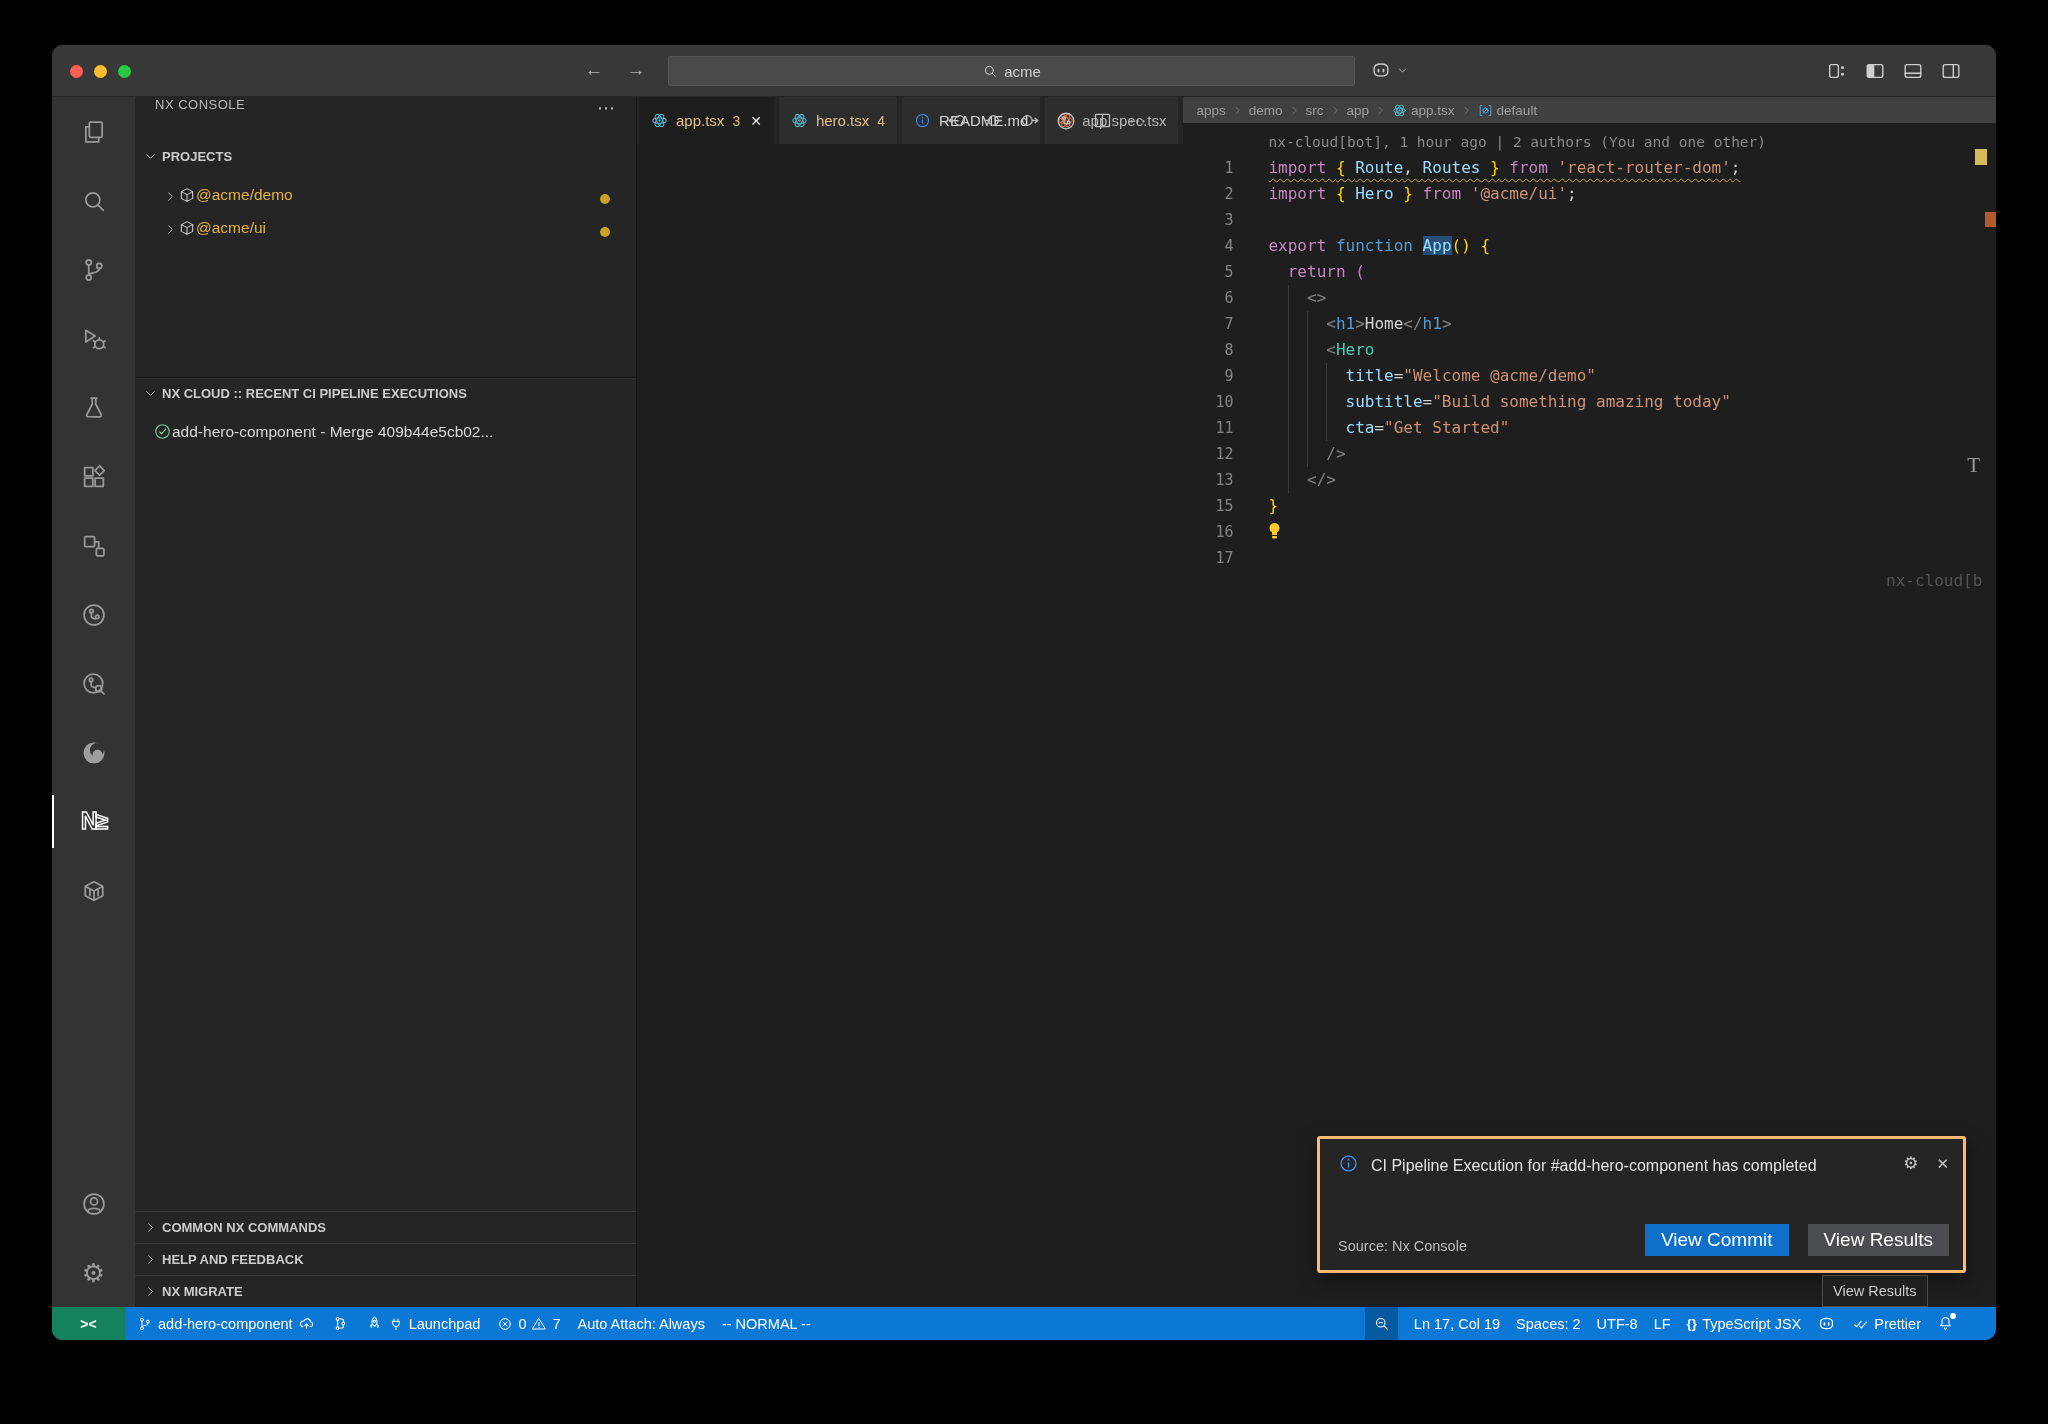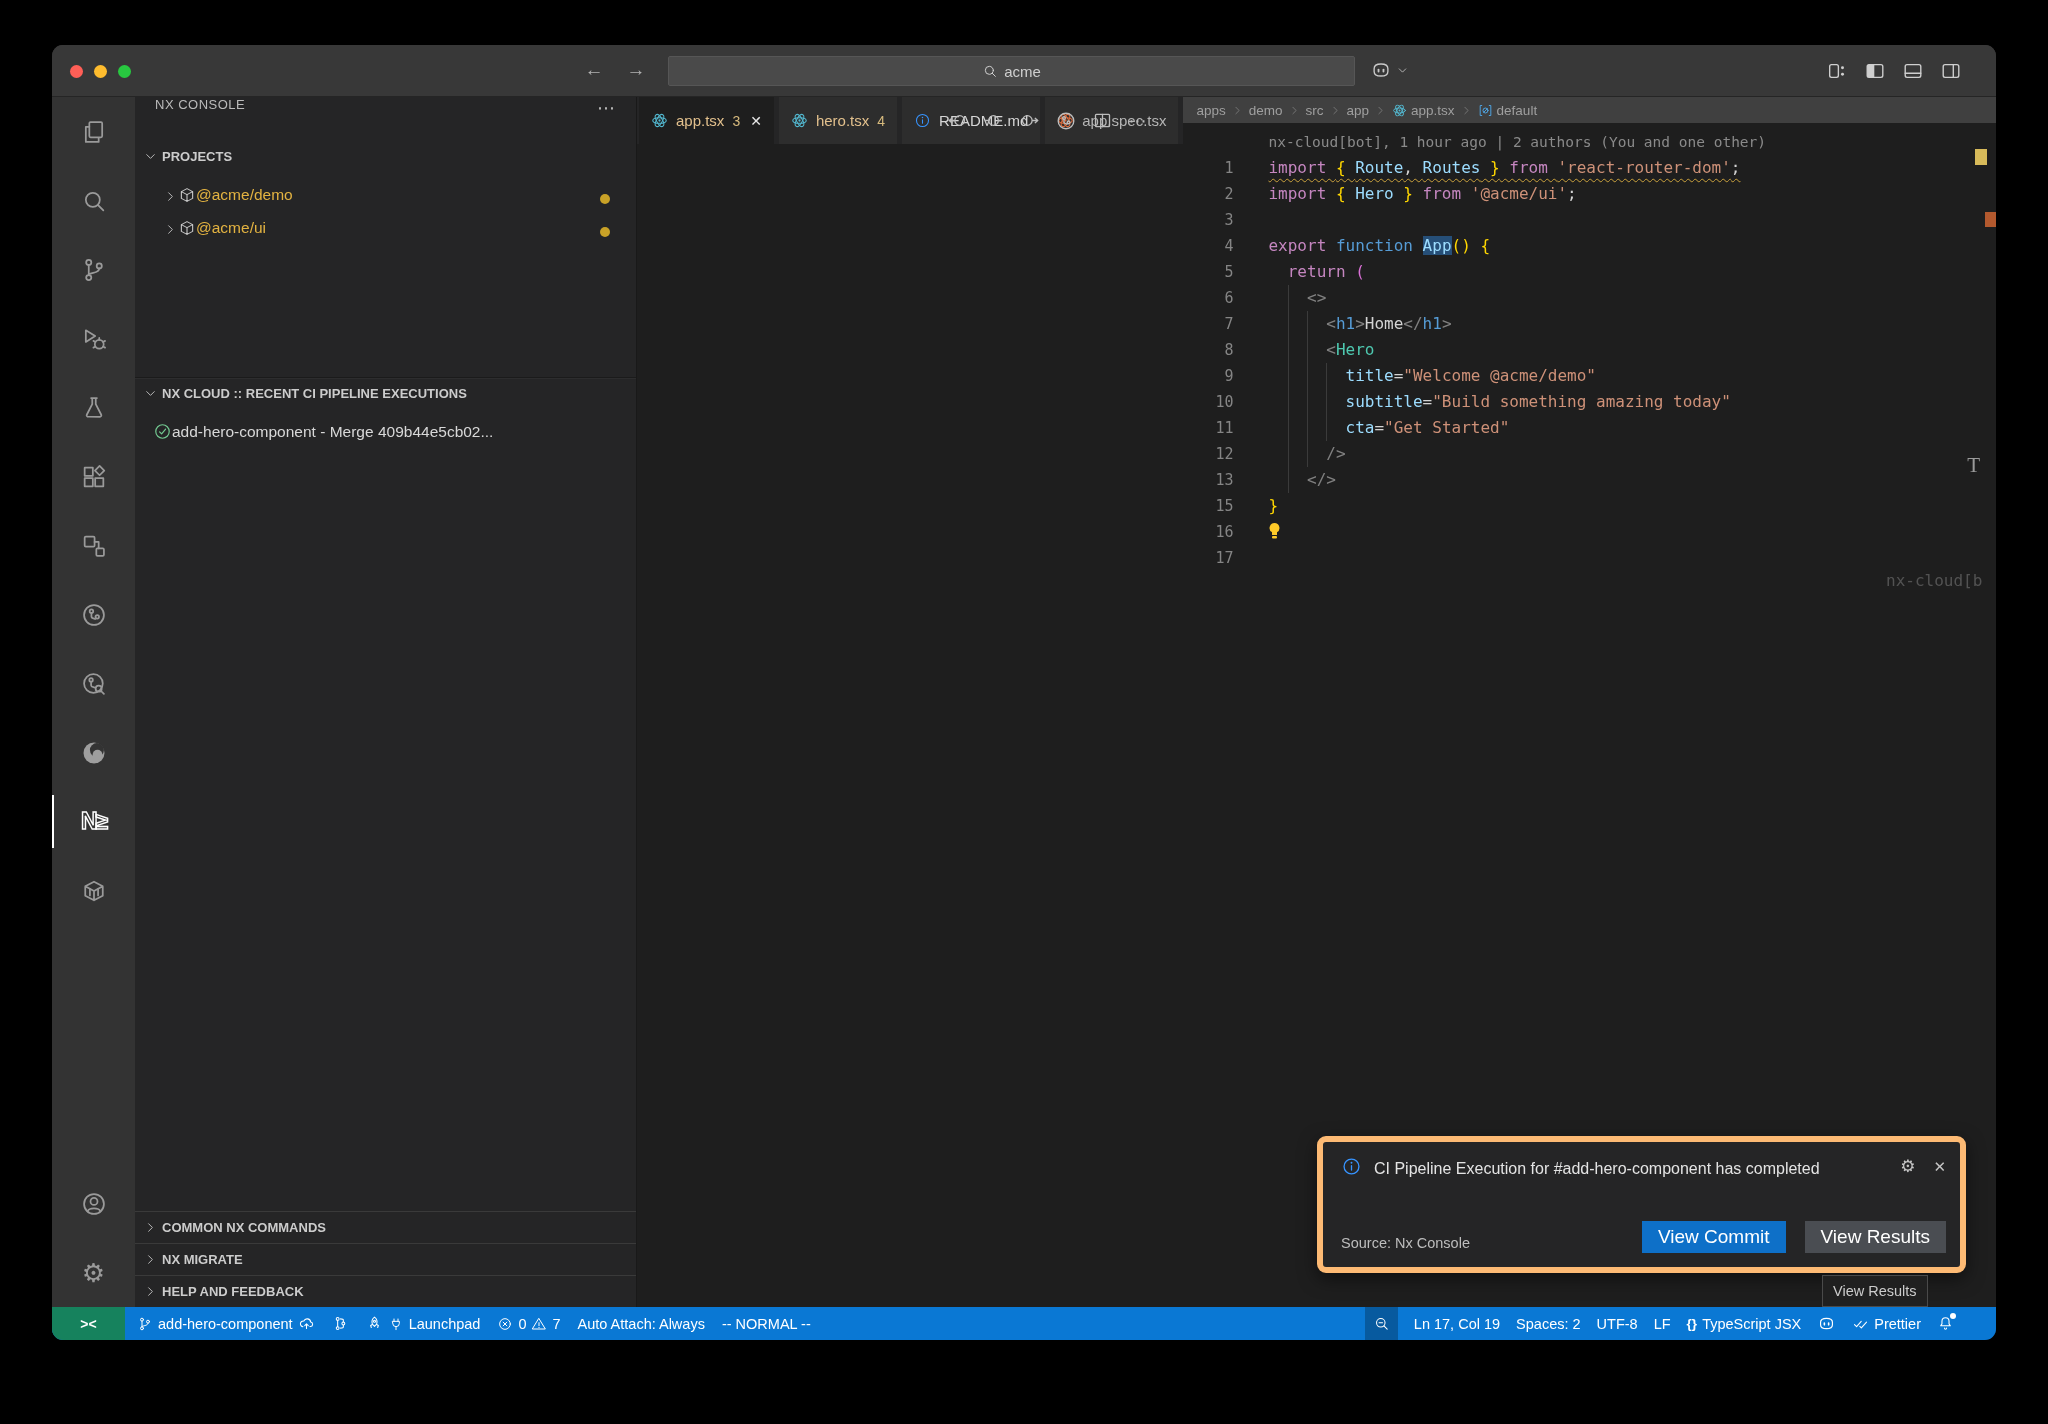--- a/index.html
+++ b/index.html
@@ -71,21 +71,21 @@
 .statusbar{height:33px;background:#0a78d4;display:flex;align-items:center;color:#fff;font-size:14.5px}
 .sb-remote{width:73px;height:33px;background:#16825d;display:flex;align-items:center;justify-content:center;font-weight:700;font-size:14px;flex:none}
 .st-left{display:flex;align-items:center;gap:17px;padding-left:12px}
 .st-right{margin-left:auto;display:flex;align-items:center;gap:16px;padding-right:42px}
 .st-item{display:flex;align-items:center;gap:5px}
 .st-box{background:rgba(0,0,0,.25);height:33px;display:flex;align-items:center;padding:0 8px}
 .bell-wrap{position:relative}
 .bell-dot{position:absolute;right:-2px;top:-2px;width:6px;height:6px;border-radius:50%;background:#fff}
 .braces{font-size:13.5px;font-weight:700}
 
-.toast{position:absolute;left:1265px;top:1091px;width:649px;height:137px;background:#252526;border:6px solid #fdba74;border-radius:9px;box-shadow:0 6px 18px rgba(0,0,0,.5);z-index:5}
+.toast{position:absolute;left:1265px;top:1091px;width:649px;height:137px;background:#252526;border:3px solid #fdba74;border-radius:3px;box-shadow:0 6px 18px rgba(0,0,0,.5);z-index:5}
 .toast-row1{display:flex;padding:14px 14px 0 18px}
 .toast-msg{width:470px;margin-left:12px;font-size:16px;line-height:25px;color:#e4e4e4}
 .toast-icons{margin-left:auto;display:flex;gap:18px;color:#c5c5c5;align-items:flex-start;padding-top:2px}
 .toast-row2{position:absolute;left:18px;bottom:16px;color:#bdbdbd;font-size:14.5px}
 .toast-btns{position:absolute;right:14px;bottom:14px;display:flex;gap:19px}
 .btn{height:32px;display:flex;align-items:center;padding:0 16px;font-size:19px;color:#fff}
 .btn.primary{background:#0e70c8}
 .btn.secondary{background:#4a4d52}
 .tooltip{position:absolute;left:1770px;top:1230px;height:32px;padding:0 10px;display:flex;align-items:center;background:#202020;border:1px solid #4a4a4a;color:#ccc;font-size:14.5px;z-index:6}
 .tgear{font-family:"DejaVu Sans",sans-serif;font-size:17px;line-height:1}
@@ -422,27 +422,27 @@
       <div class="sb-collapsed">
         <svg class="ic chev" width="15" height="15">
             <use href="#i-chevR"></use>
           </svg>
         <span>COMMON NX COMMANDS</span>
       </div>
       <div class="sb-collapsed">
         <svg class="ic chev" width="15" height="15">
             <use href="#i-chevR"></use>
           </svg>
-        <span>NX MIGRATE</span>
+        <span>HELP AND FEEDBACK</span>
       </div>
       <div class="sb-collapsed">
         <svg class="ic chev" width="15" height="15">
             <use href="#i-chevR"></use>
           </svg>
-        <span>HELP AND FEEDBACK</span>
+        <span>NX MIGRATE</span>
       </div>
     </div>
 
     <div class="editor-col">
       <div class="tabbar">
         <div class="tab active">
           <svg class="ic" width="17" height="17" style="color:#53b9d1">
               <use href="#i-react"></use>
             </svg>
           <span class="name mod">app.tsx</span>

